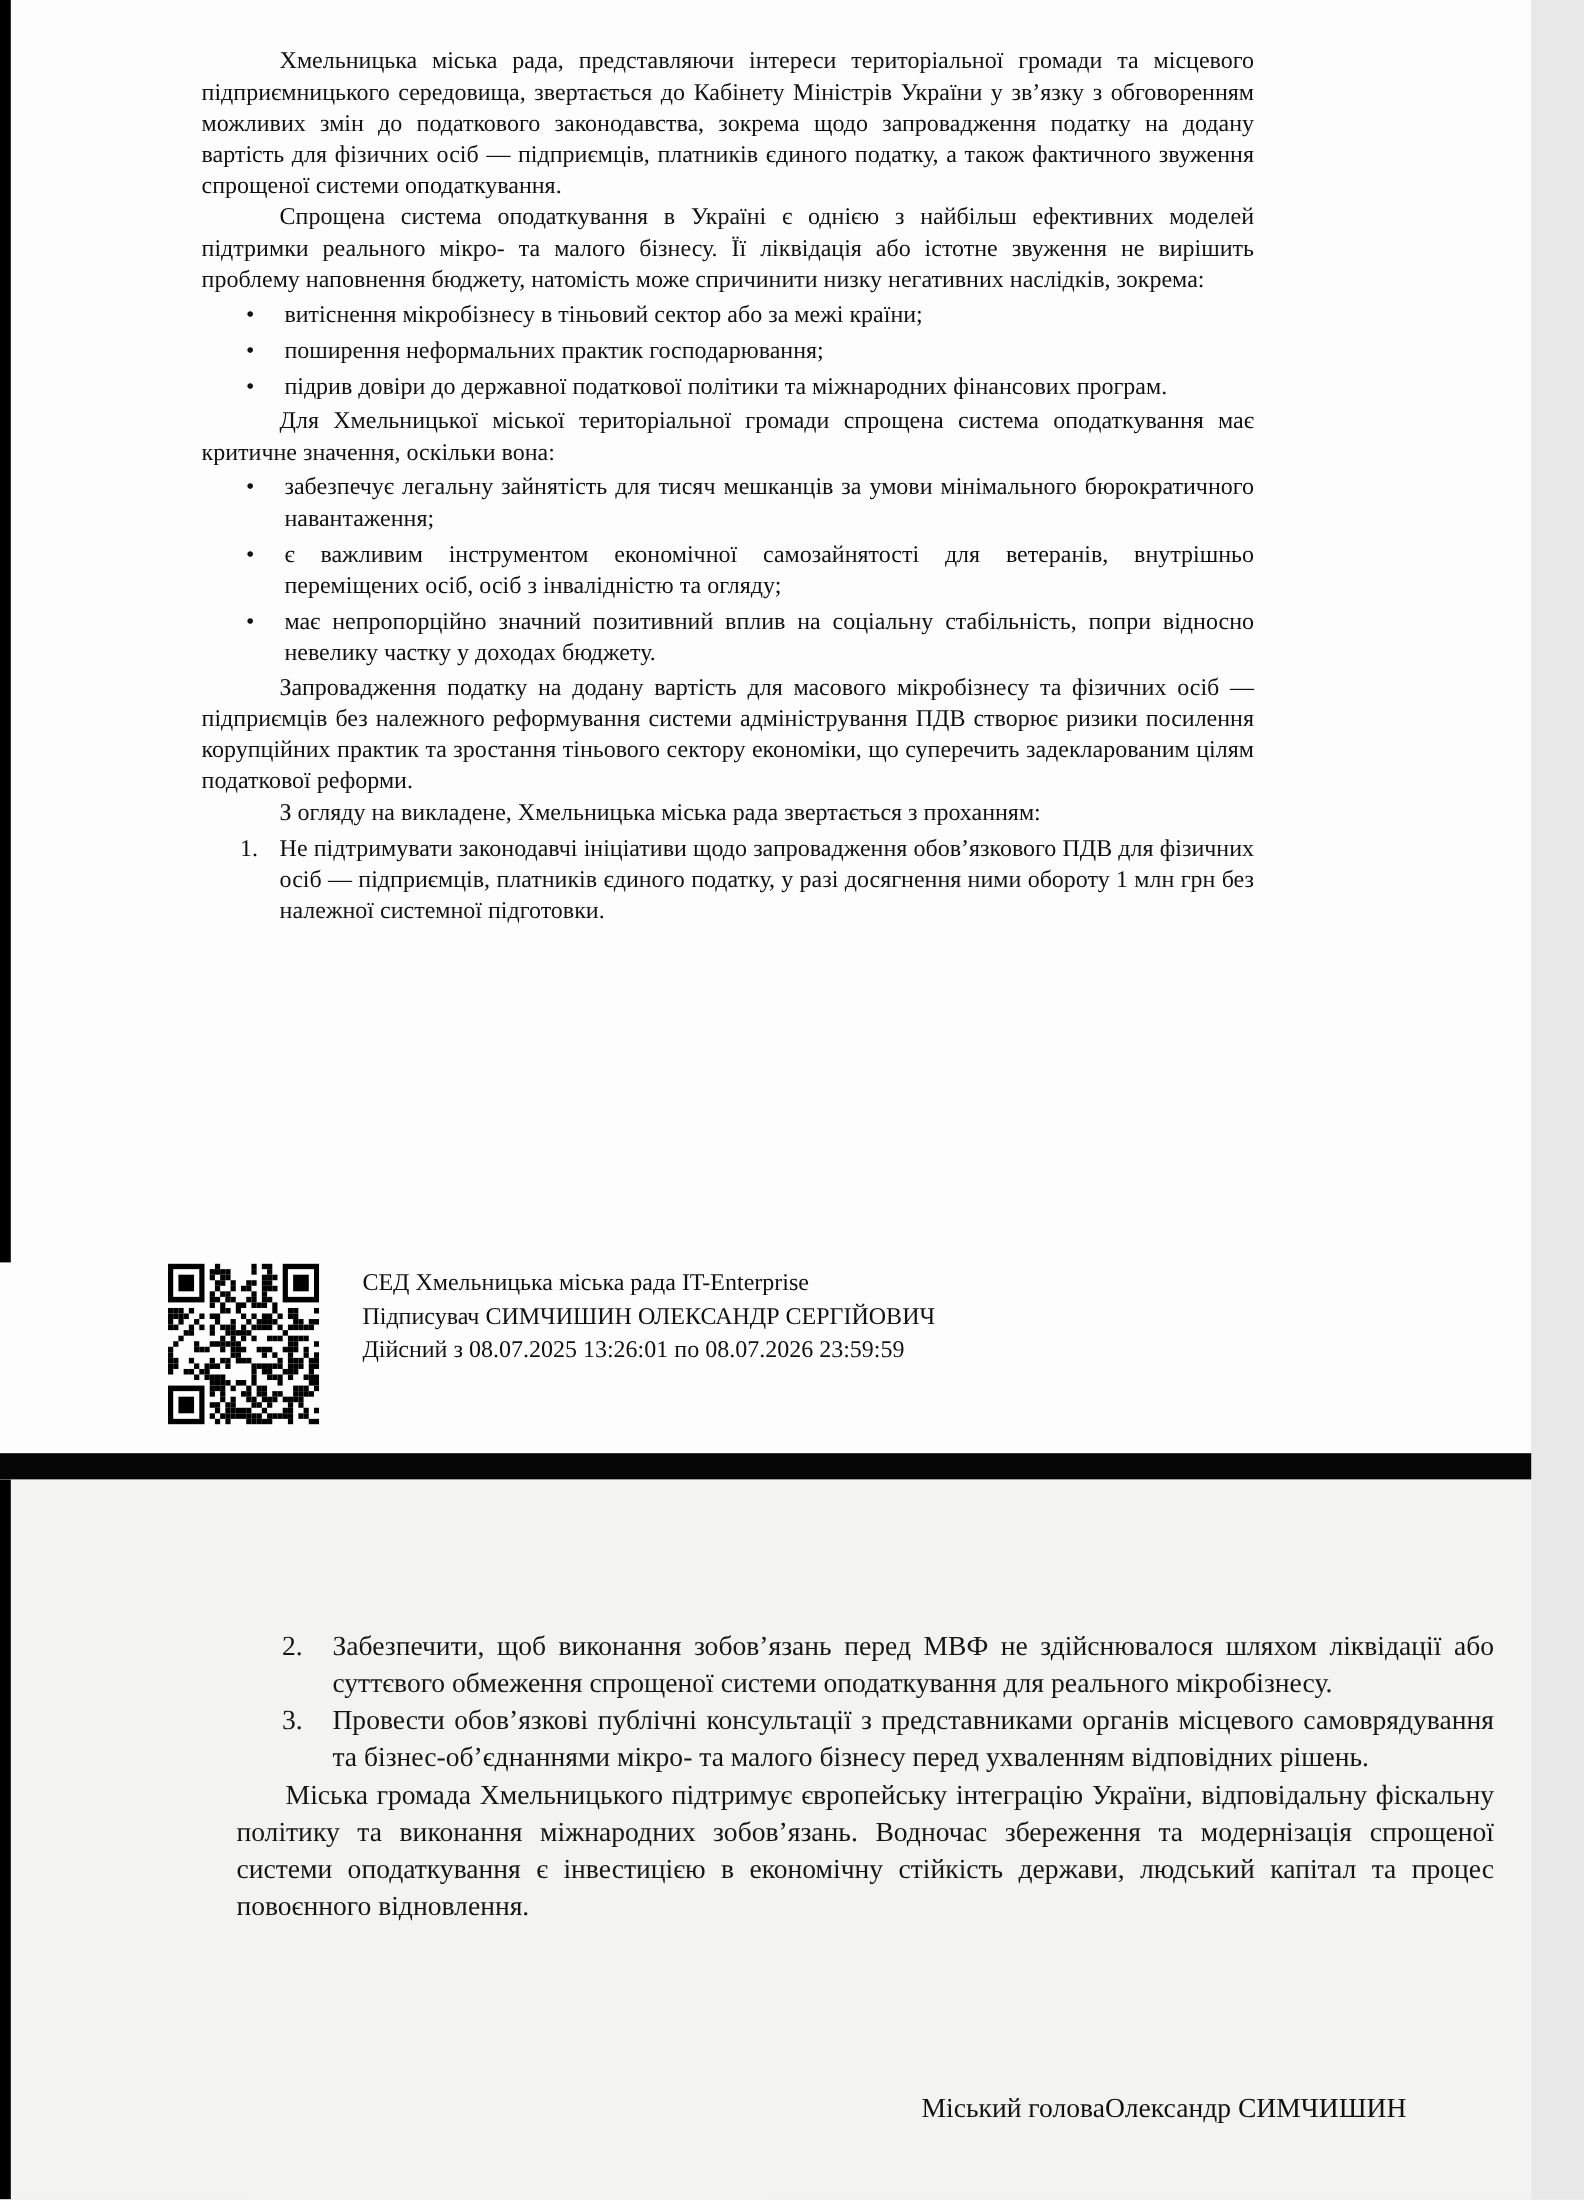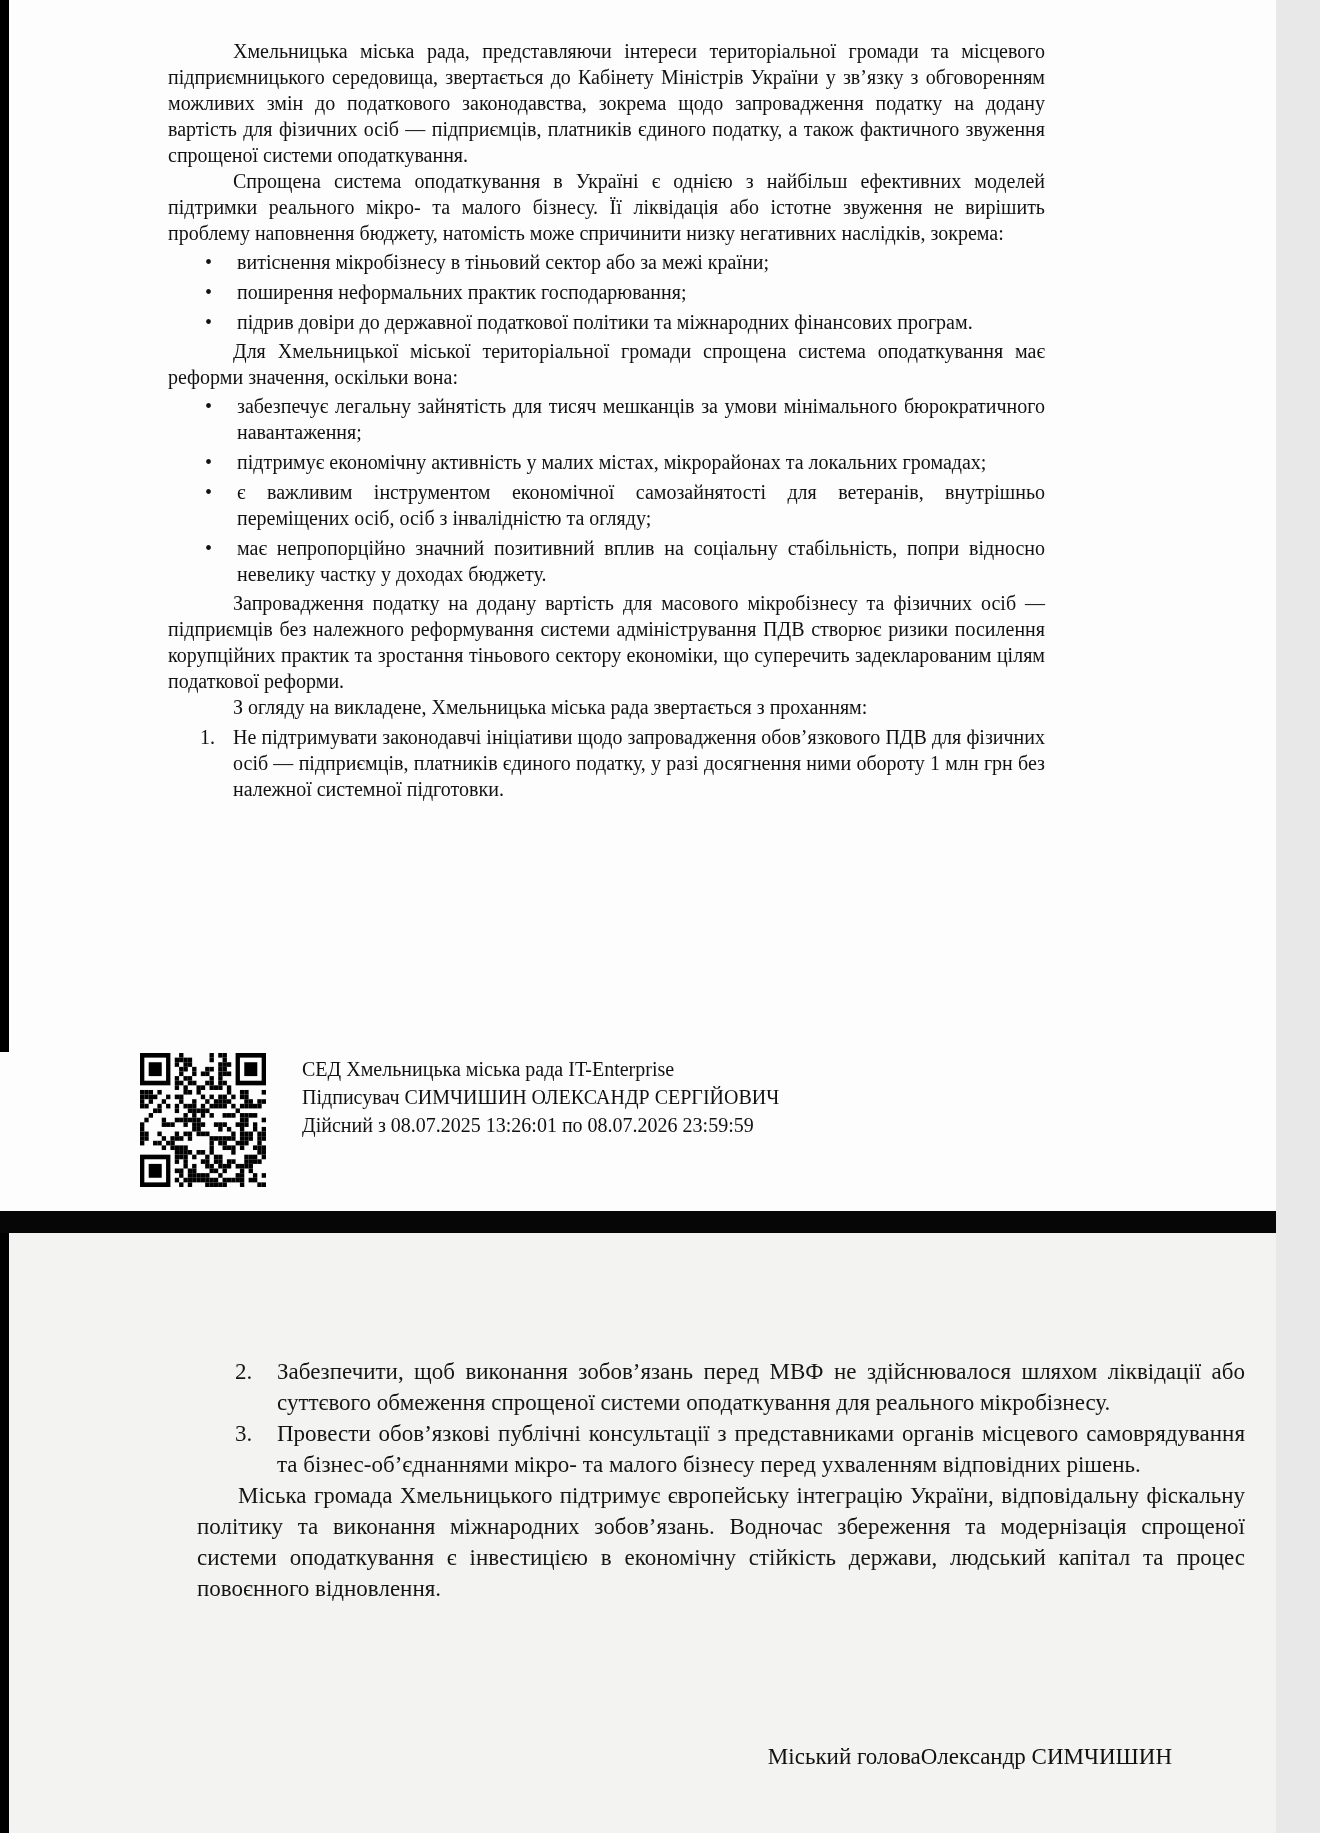--- a/index.html
+++ b/index.html
@@ -49,24 +49,23 @@
   <div class="edge-left-p1"></div>
 
   <div class="p1-content">
     <p>Хмельницька міська рада, представляючи інтереси територіальної громади та місцевого підприємницького середовища, звертається до Кабінету Міністрів України у зв’язку з обговоренням можливих змін до податкового законодавства, зокрема щодо запровадження податку на додану вартість для фізичних осіб — підприємців, платників єдиного податку, а також фактичного звуження спрощеної системи оподаткування.</p>
     <p>Спрощена система оподаткування в Україні є однією з найбільш ефективних моделей підтримки реального мікро- та малого бізнесу. Її ліквідація або істотне звуження не вирішить проблему наповнення бюджету, натомість може спричинити низку негативних наслідків, зокрема:</p>
     <ul class="bullets">
       <li>витіснення мікробізнесу в тіньовий сектор або за межі країни;</li>
       <li>поширення неформальних практик господарювання;</li>
       <li>підрив довіри до державної податкової політики та міжнародних фінансових програм.</li>
     </ul>
-    <p>Для Хмельницької міської територіальної громади спрощена система оподаткування має реформи значення, оскільки вона:</p>
+    <p>Для Хмельницької міської територіальної громади спрощена система оподаткування має критичне значення, оскільки вона:</p>
     <ul class="bullets">
       <li>забезпечує легальну зайнятість для тисяч мешканців за умови мінімального бюрократичного навантаження;</li>
-      <li>підтримує економічну активність у малих містах, мікрорайонах та локальних громадах;</li>
       <li>є важливим інструментом економічної самозайнятості для ветеранів, внутрішньо переміщених осіб, осіб з інвалідністю та огляду;</li>
       <li>має непропорційно значний позитивний вплив на соціальну стабільність, попри відносно невелику частку у доходах бюджету.</li>
     </ul>
     <p>Запровадження податку на додану вартість для масового мікробізнесу та фізичних осіб — підприємців без належного реформування системи адміністрування ПДВ створює ризики посилення корупційних практик та зростання тіньового сектору економіки, що суперечить задекларованим цілям податкової реформи.</p>
     <p>З огляду на викладене, Хмельницька міська рада звертається з проханням:</p>
     <div class="num-item">
       <span class="num">1.</span>
       <div class="num-text">Не підтримувати законодавчі ініціативи щодо запровадження обов’язкового ПДВ для фізичних осіб — підприємців, платників єдиного податку, у разі досягнення ними обороту 1 млн грн без належної системної підготовки.</div>
     </div>
   </div>

